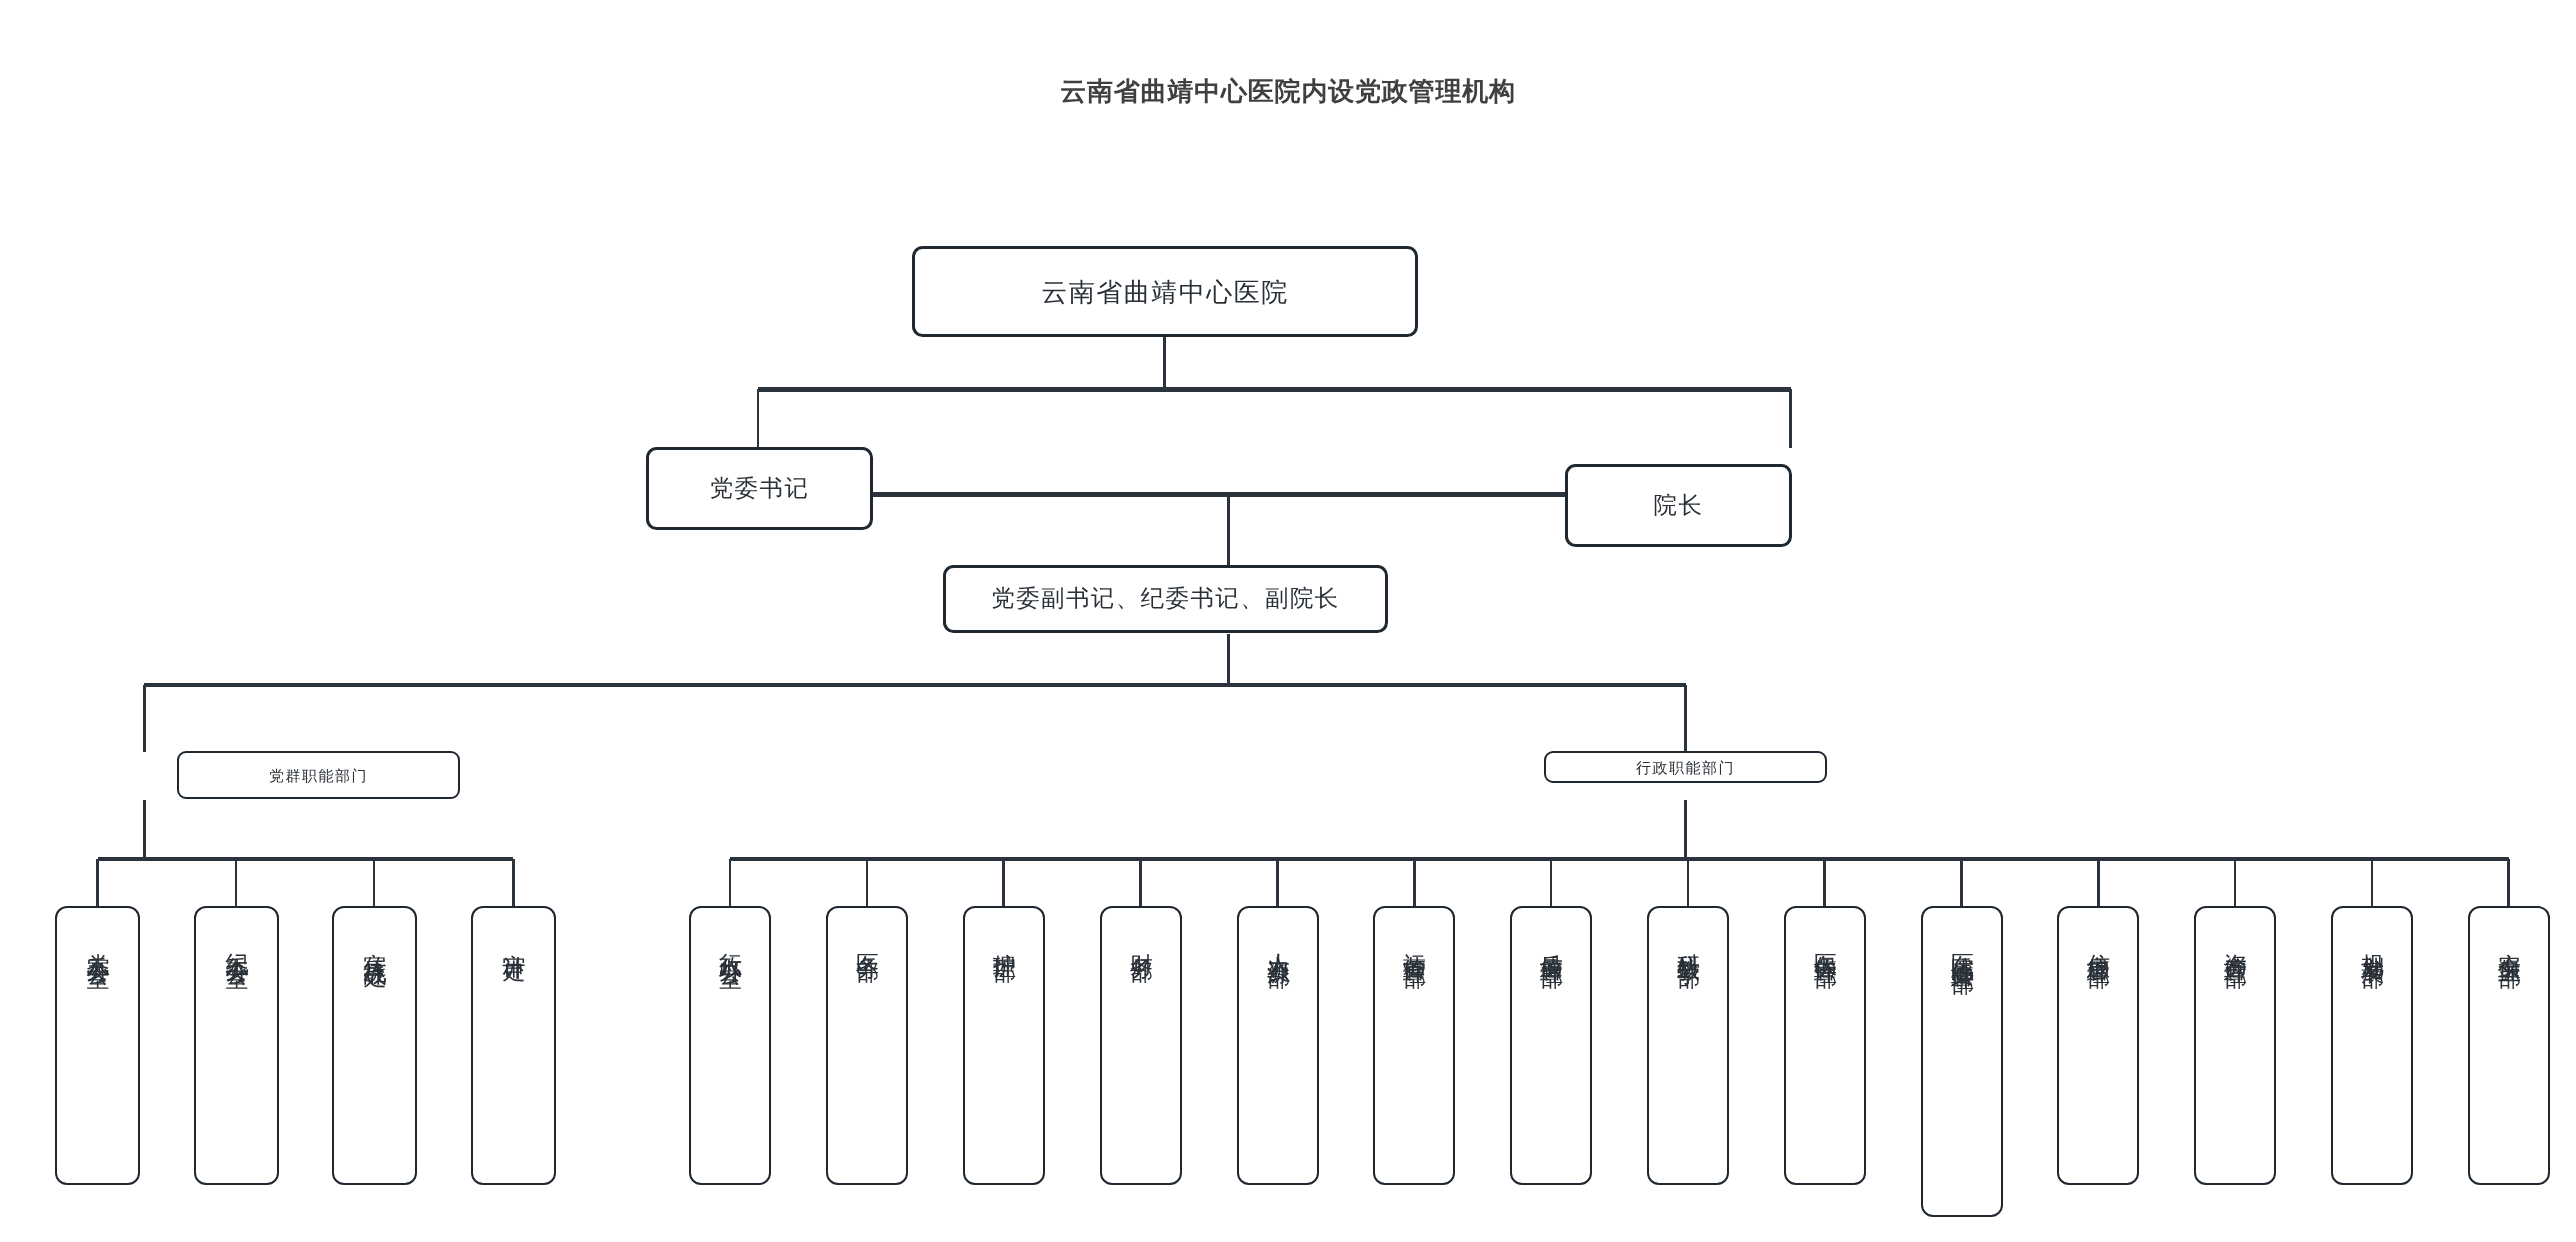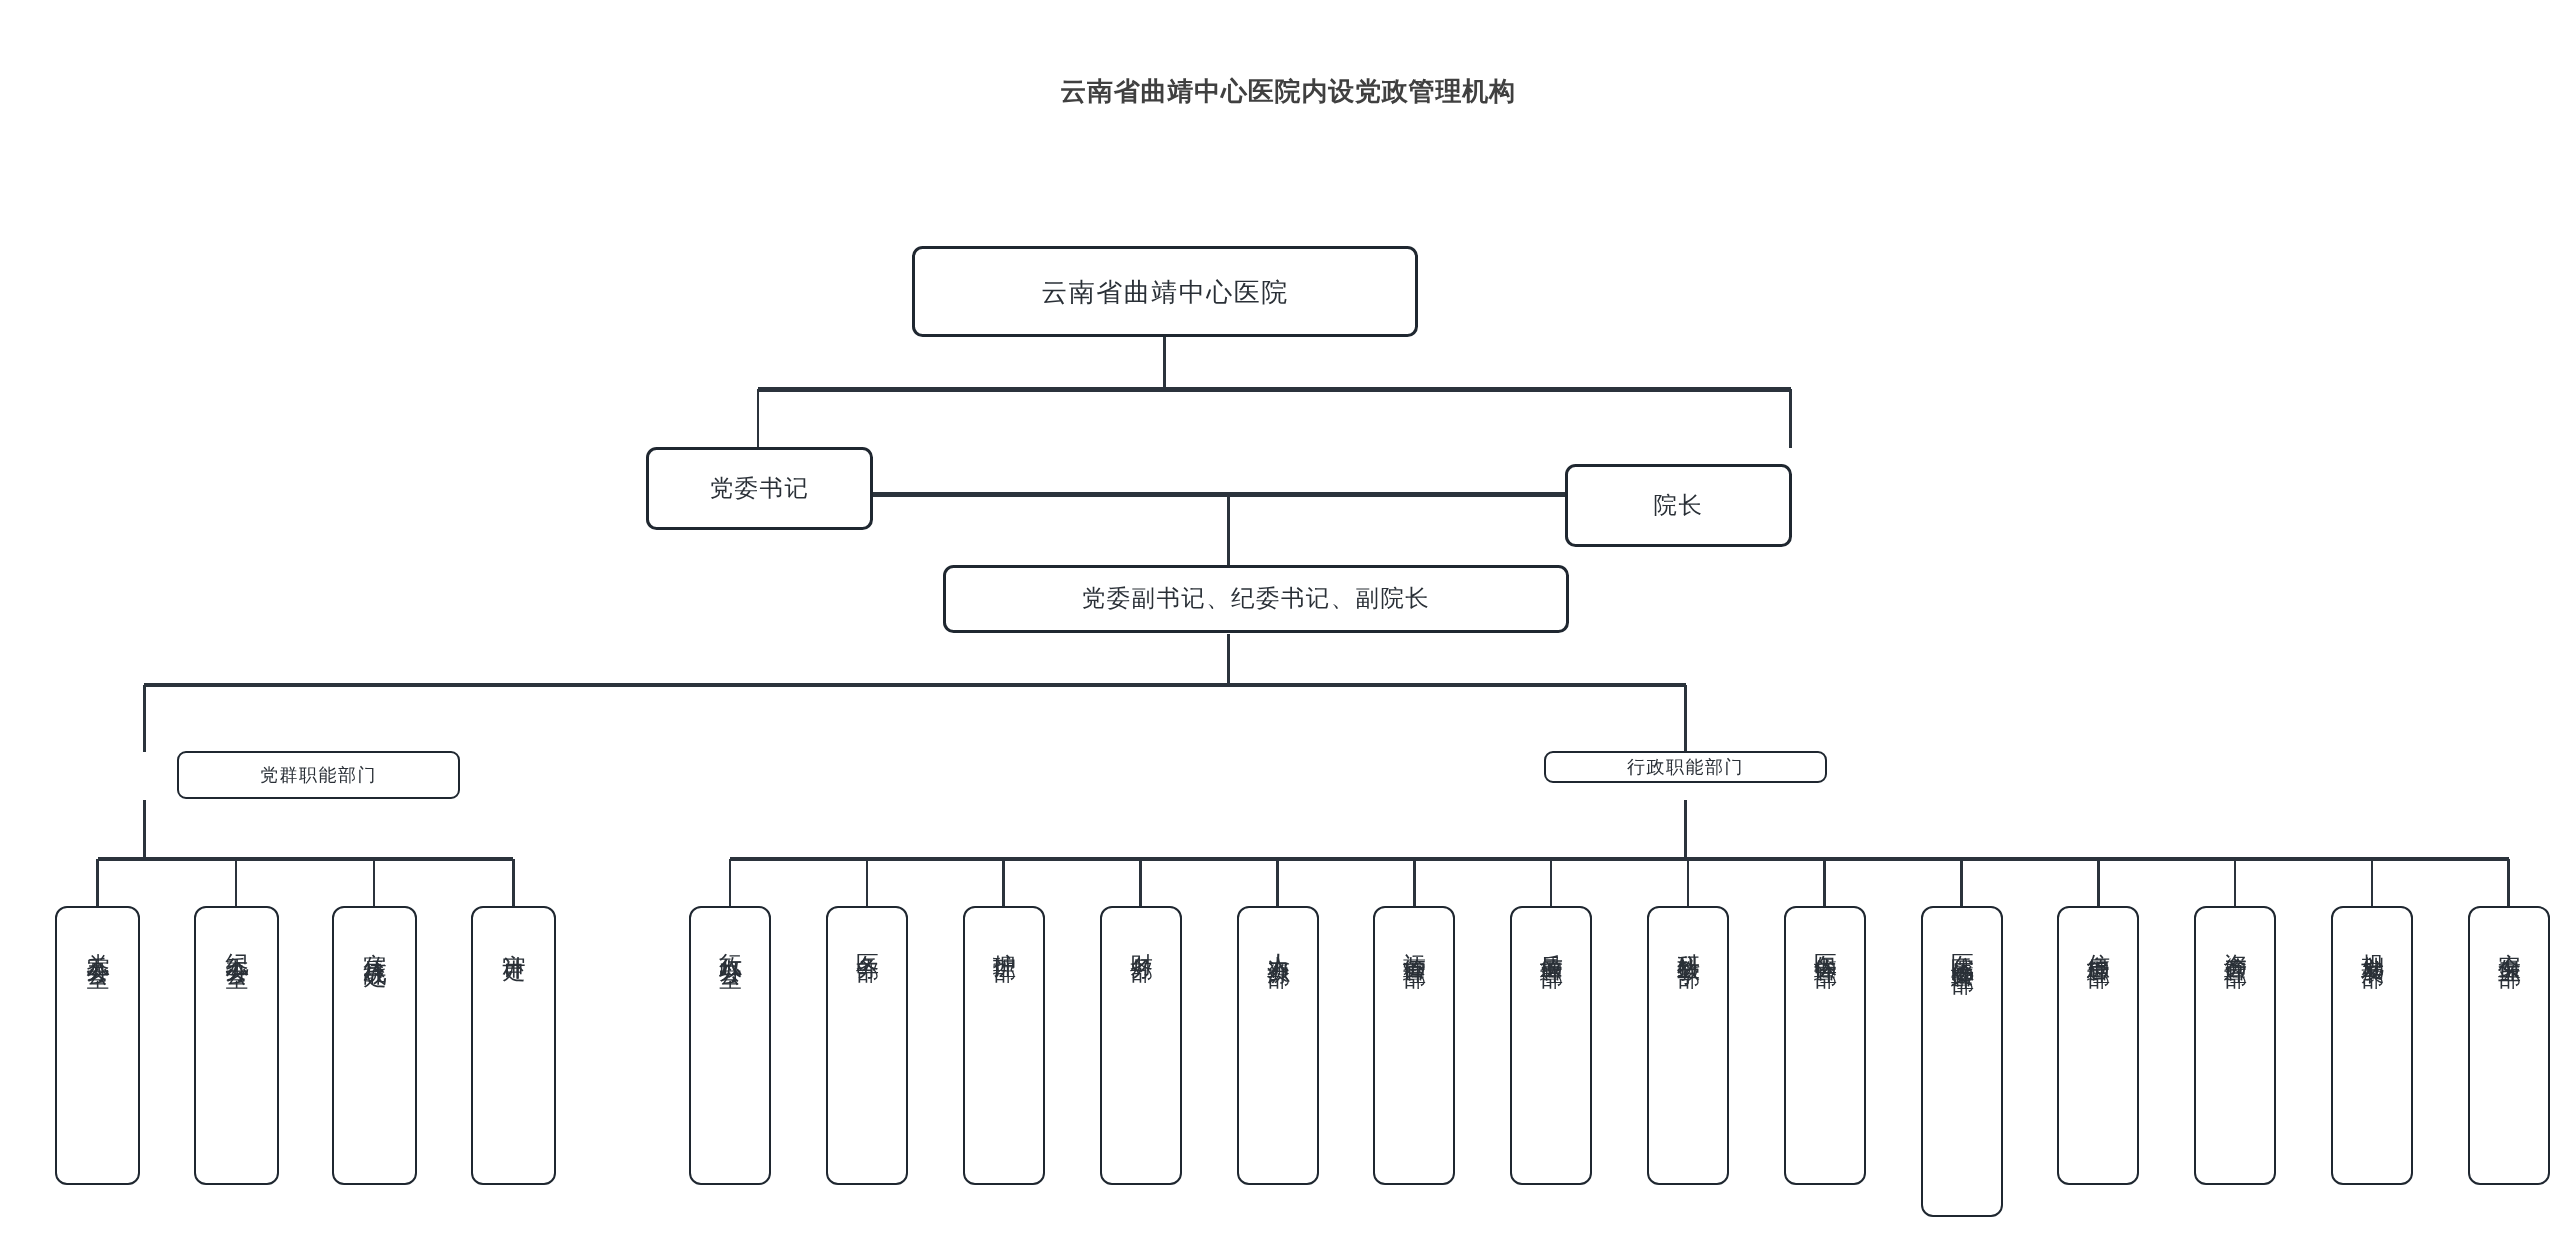--- a/index.html
+++ b/index.html
@@ -65,21 +65,21 @@
     letter-spacing: 1.5px;
     white-space: nowrap;
     line-height: 1;
   }
   .node.root {
     font-size: 26px;
   }
   .node.small {
     border-width: 2.6px;
     border-radius: 9px;
-    font-size: 18px;
+    font-size: 15px;
   }
   
   .node.leaf {
     border-width: 2.6px;
     border-radius: 12px;
     align-items: flex-start;
     padding-top: 27px;
   }
   .node.leaf .vtext {
     writing-mode: vertical-rl;
@@ -144,21 +144,21 @@
   </div>
 
   <div class="node horiz" style="left:646px; top:447px; width:227px; height:83px;">
     <span>党委书记</span>
   </div>
 
   <div class="node horiz" style="left:1565px; top:464px; width:227px; height:83px;">
     <span>院长</span>
   </div>
 
-  <div class="node horiz" style="left:943px; top:565px; width:626px; height:68px;">
+  <div class="node horiz" style="left:943px; top:565px; width:445px; height:68px;">
     <span>党委副书记、纪委书记、副院长</span>
   </div>
 
   <div class="node horiz small" style="left:178px; top:751px; width:283px; height:48px; left:177px;">
     <span>党群职能部门</span>
   </div>
 
   <div class="node horiz small" style="left:1544px; top:751px; width:283px; height:32px;">
     <span>行政职能部门</span>
   </div>

